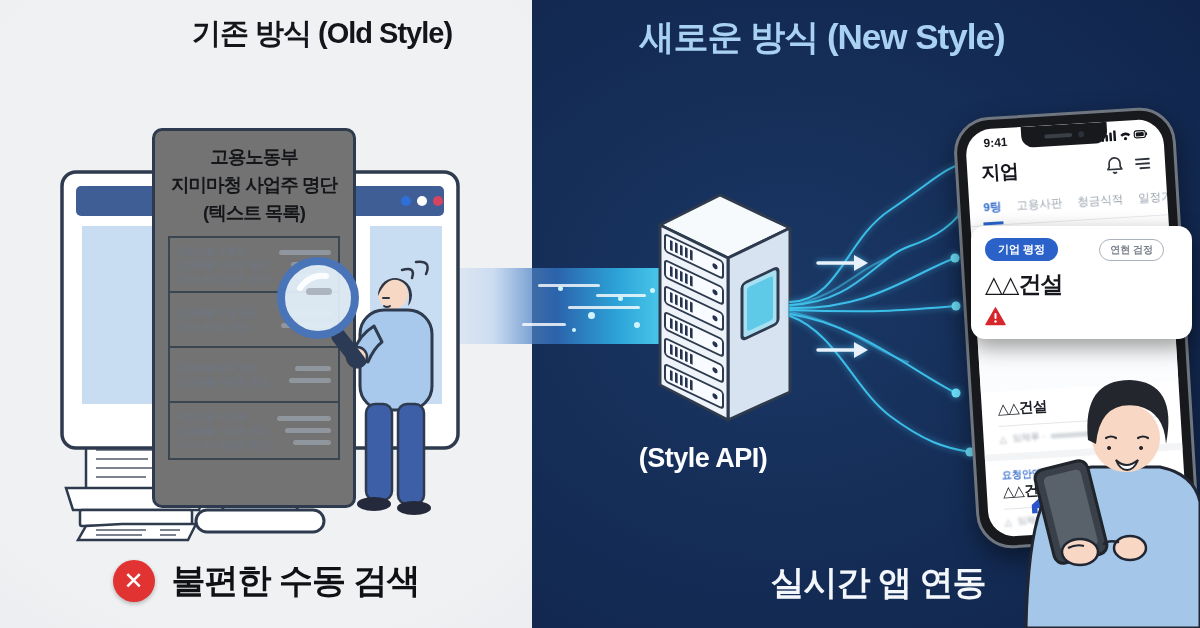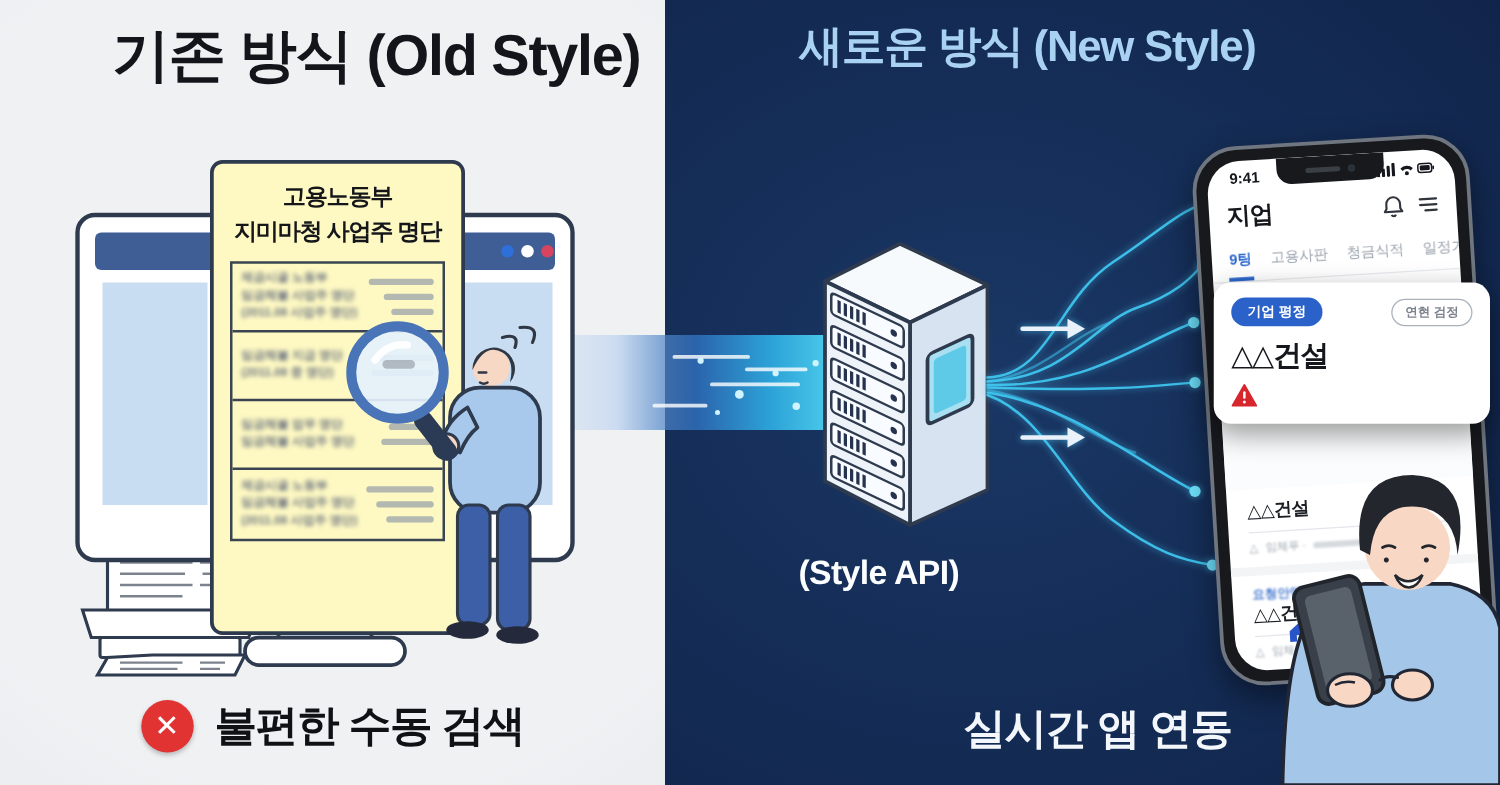--- a/index.html
+++ b/index.html
@@ -7,35 +7,35 @@
          font-family:"Liberation Sans","DejaVu Sans",sans-serif;}
   .abs{position:absolute;}
 
   
   .half-left{left:0;top:0;width:532px;height:628px;
     background:radial-gradient(120% 100% at 50% 45%, #F0F1F3 55%, #E3E5E9 100%);}
   .half-right{left:532px;top:0;width:668px;height:628px;
     background:radial-gradient(90% 80% at 38% 48%, #1A3765 0%, #142C55 55%, #102349 100%);}
 
   
-  .title-left{left:0;top:14px;width:602px;text-align:center;font-size:46px;font-weight:800;
-    color:#14151A;letter-spacing:-1px;}
+  .title-left{left:0;top:14px;width:602px;text-align:center;font-size:29px;font-weight:800;
+    color:#14151A;letter-spacing:-1px;padding-left:21px;}
   .title-right{left:532px;top:14px;width:580px;text-align:center;font-size:35px;font-weight:800;
     color:#A9D2F2;letter-spacing:-1px;}
   .caption-left{left:0;top:558px;width:532px;display:flex;align-items:center;justify-content:center;gap:17px;}
   .caption-left .txt{font-size:34px;font-weight:800;color:#101114;letter-spacing:-1px;}
   .x-badge{width:42px;height:42px;border-radius:50%;background:#E23333;color:#fff;
     display:flex;align-items:center;justify-content:center;font-size:24px;font-weight:800;
     box-shadow:0 2px 4px rgba(0,0,0,.25);}
   .caption-right{left:532px;top:560px;width:668px;text-align:center;font-size:34px;font-weight:800;
     color:#F3F7FB;letter-spacing:-1px;padding-left:12px;}
 
   
-  .doc{left:152px;top:128px;width:204px;height:380px;background:#fef9c3;border:3px solid #2E3A4E;
-    border-radius:10px;box-sizing:border-box;z-index:3;padding-top:12px;margin-left:16px;}
+  .doc{left:152px;top:128px;width:204px;height:380px;background:#737373;border:3px solid #2E3A4E;
+    border-radius:10px;box-sizing:border-box;z-index:3;padding-top:12px;}
   .doc-title{text-align:center;font-size:18.5px;font-weight:800;color:#15161A;line-height:1.5;
     letter-spacing:-1px;}
   .doc-table{margin:10px 13px 0 13px;border:2px solid #3A4552;}
   .doc-row{display:flex;justify-content:space-between;align-items:center;height:55px;
     border-bottom:2px solid #3A4552;padding:4px 7px;box-sizing:border-box;}
   .doc-row:last-child{border-bottom:none;}
   .doc-lines{font-size:9.5px;line-height:1.45;color:#6F7682;font-weight:700;
     filter:blur(1.5px);white-space:nowrap;}
   .doc-bars{display:flex;flex-direction:column;gap:7px;align-items:flex-end;}
   .doc-bar{height:5px;border-radius:3px;background:#9AA1AB;opacity:.75;}
@@ -86,21 +86,21 @@
   .p-sec-div{height:7px;background:#F2F4F6;margin-top:6px;}
   .p-nav{position:absolute;bottom:12px;left:0;width:100%;display:flex;justify-content:space-around;
     align-items:flex-end;padding:0 10px;box-sizing:border-box;}
   .p-nav .navitem{display:flex;flex-direction:column;align-items:center;gap:2px;}
   .p-nav .navlabel{font-size:7px;filter:blur(.8px);}
   .home-ind{position:absolute;bottom:4px;left:50%;transform:translateX(-50%);width:88px;height:4px;
     border-radius:2px;background:#17191D;}
 
   
   .alert-card{left:971px;top:226px;width:221px;background:#fff;border-radius:14px;z-index:6;
-    box-shadow:0 8px 22px rgba(0,0,0,.4);padding:12px 14px 13px 14px;box-sizing:border-box;}
+    box-shadow:0 8px 22px rgba(0,0,0,.4);padding:12px 28px 13px 14px;box-sizing:border-box;}
   .alert-card .row1{display:flex;justify-content:space-between;align-items:center;}
   .pill-blue{background:#2B62C9;color:#fff;font-size:11px;font-weight:800;border-radius:13px;
     padding:4px 13px;filter:blur(.4px);}
   .pill-outline{border:1.5px solid #AAB1BB;color:#7B828D;font-size:10px;font-weight:700;
     border-radius:12px;padding:3px 10px;filter:blur(.4px);}
   .alert-company{font-size:23px;font-weight:900;color:#15171C;margin-top:8px;letter-spacing:-1px;}
   .alert-warning{display:flex;align-items:center;gap:7px;margin-top:7px;}
   .alert-warning .wtxt{font-size:15.5px;font-weight:800;color:#D7262C;letter-spacing:-.8px;}
 
   svg{display:block;}
@@ -144,20 +144,21 @@
       <circle cx="260" cy="305" r="10" fill="#FFFFFF" stroke="#2E3A4E" stroke-width="2.5"></circle>
       <path d="M236 328 L284 328 L298 392 L222 392 Z" fill="#D9E6F4" stroke="#2E3A4E" stroke-width="3"></path>
       <rect x="196" y="390" width="128" height="22" rx="11" fill="#FFFFFF" stroke="#2E3A4E" stroke-width="3"></rect>
     </g>
   </svg>
 
   <div class="abs doc">
     <div class="doc-title">
       <div>고용노동부</div>
       <div>지미마청 사업주 명단</div>
+      <div>(텍스트 목록)</div>
     </div>
     <div class="doc-table">
       <div class="doc-row">
         <div class="doc-lines">
             <div>제금시골 노동부</div>
             <div>임금체불 사업주 명단</div>
             <div>(2011.08 사업주 명단)</div>
           </div>
         <div class="doc-bars">
             <div class="doc-bar" style="width:52px"></div>

